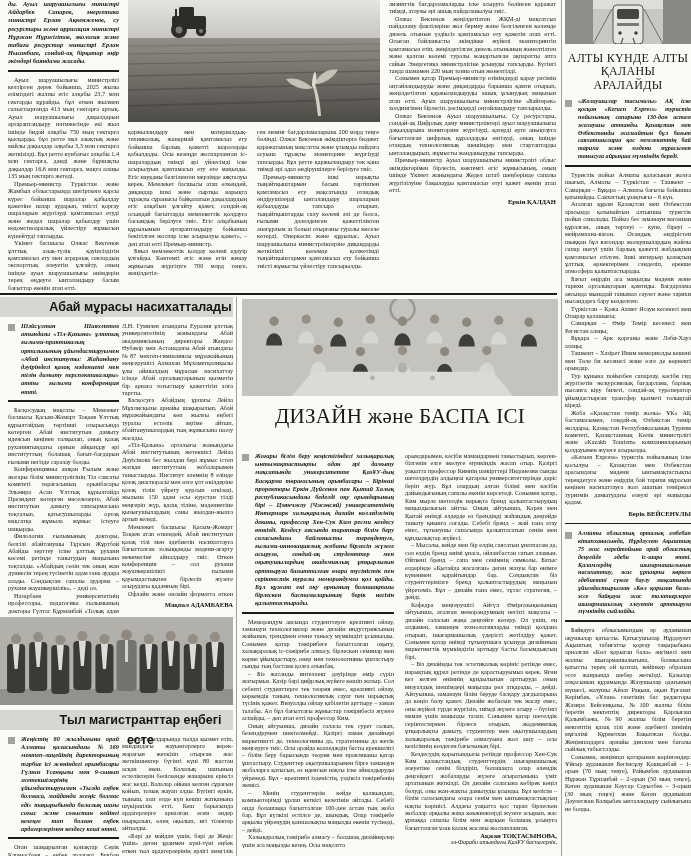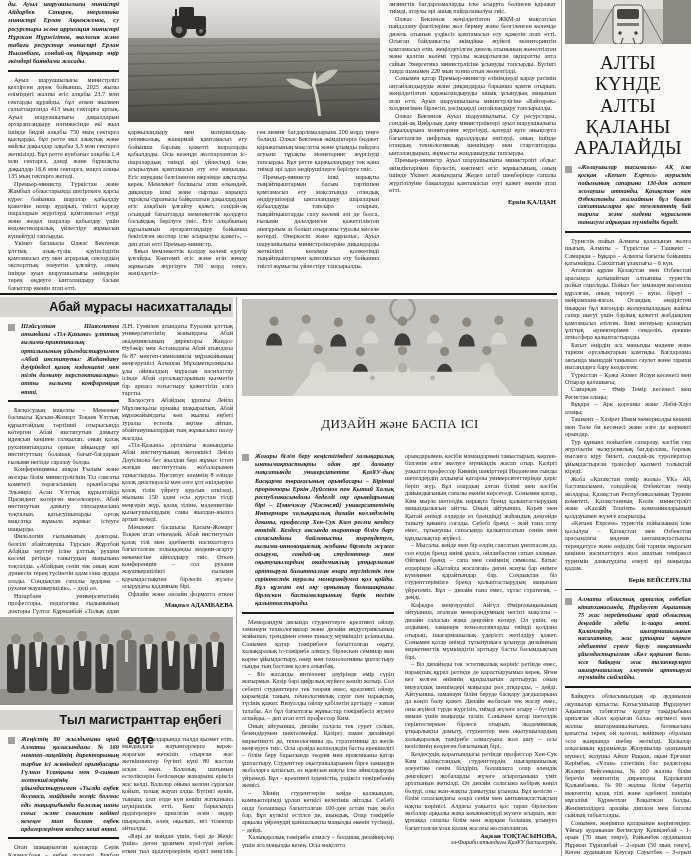--- a/index.html
+++ b/index.html
@@ -14,30 +14,30 @@
   .lead { font-weight:bold; font-style:italic; font-size:6.4px; line-height:1.28; text-align:justify; color:#161616; }
   .lead.plain { padding-left:0; }
   .rule2 { height:2px; background:#1c1c1c; margin:4px 0; }
   .rule1 { height:1px; background:#1c1c1c; margin:4px 0; }
   .byline { font-weight:bold; font-size:6.6px; text-align:right; margin-top:5px; color:#111; }
   .byline-abs { position:absolute; font-weight:bold; font-size:6.6px; text-align:right; color:#111; }
   .byline-affil { font-weight:normal; font-style:italic; font-size:6px; }
   .band { position:absolute; height:20px; line-height:20px; background:#d8d6d0; text-align:center;
           font-family:"Liberation Sans", sans-serif; font-weight:bold; font-size:12.5px; color:#141414;padding-left:48px; }
   .bighead { position:absolute; font-family:"Liberation Serif", serif; text-align:center;
-             font-size:13px; line-height:1.15; letter-spacing:.3px; color:#191919;margin-top:13px; }
+             font-size:21px; line-height:1.15; letter-spacing:.3px; color:#191919; }
   .photo { position:absolute; overflow:hidden; background:#a8a6a1; }
   .photo svg { display:block; width:100%; height:100%; }
   .vline { position:absolute; width:1px; background:#a19f9a; }
   .hline2 { position:absolute; height:2px; background:#1c1c1c; }
   
   .rail { position:absolute; left:565px; top:0; width:126px; height:856px; overflow:hidden; text-align:justify; }
   .rail p { font-size:6.2px; line-height:1.2; text-indent:6px; color:#212121; }
   .rail .railhead { font-family:"Liberation Serif", serif; font-weight:normal; text-align:center;
-                    font-size:19px; line-height:1.12; letter-spacing:.3px; margin:8px 2px 6px; color:#191919; }
+                    font-size:12px; line-height:1.12; letter-spacing:.3px; margin:8px 2px 6px; color:#191919; }
   .rail .lead-block { margin:0 0 2px; }
   .rail .photo-inline { position:relative; width:126px; height:44px; overflow:hidden; background:#a8a6a1; }
   .rail .photo-inline svg { display:block; width:100%; height:100%; }
 </style>
 </head>
 <body>
 
 <div class="page">
 
   <section class="col" style="left:8px; top:0; width:111px; height:293px">

